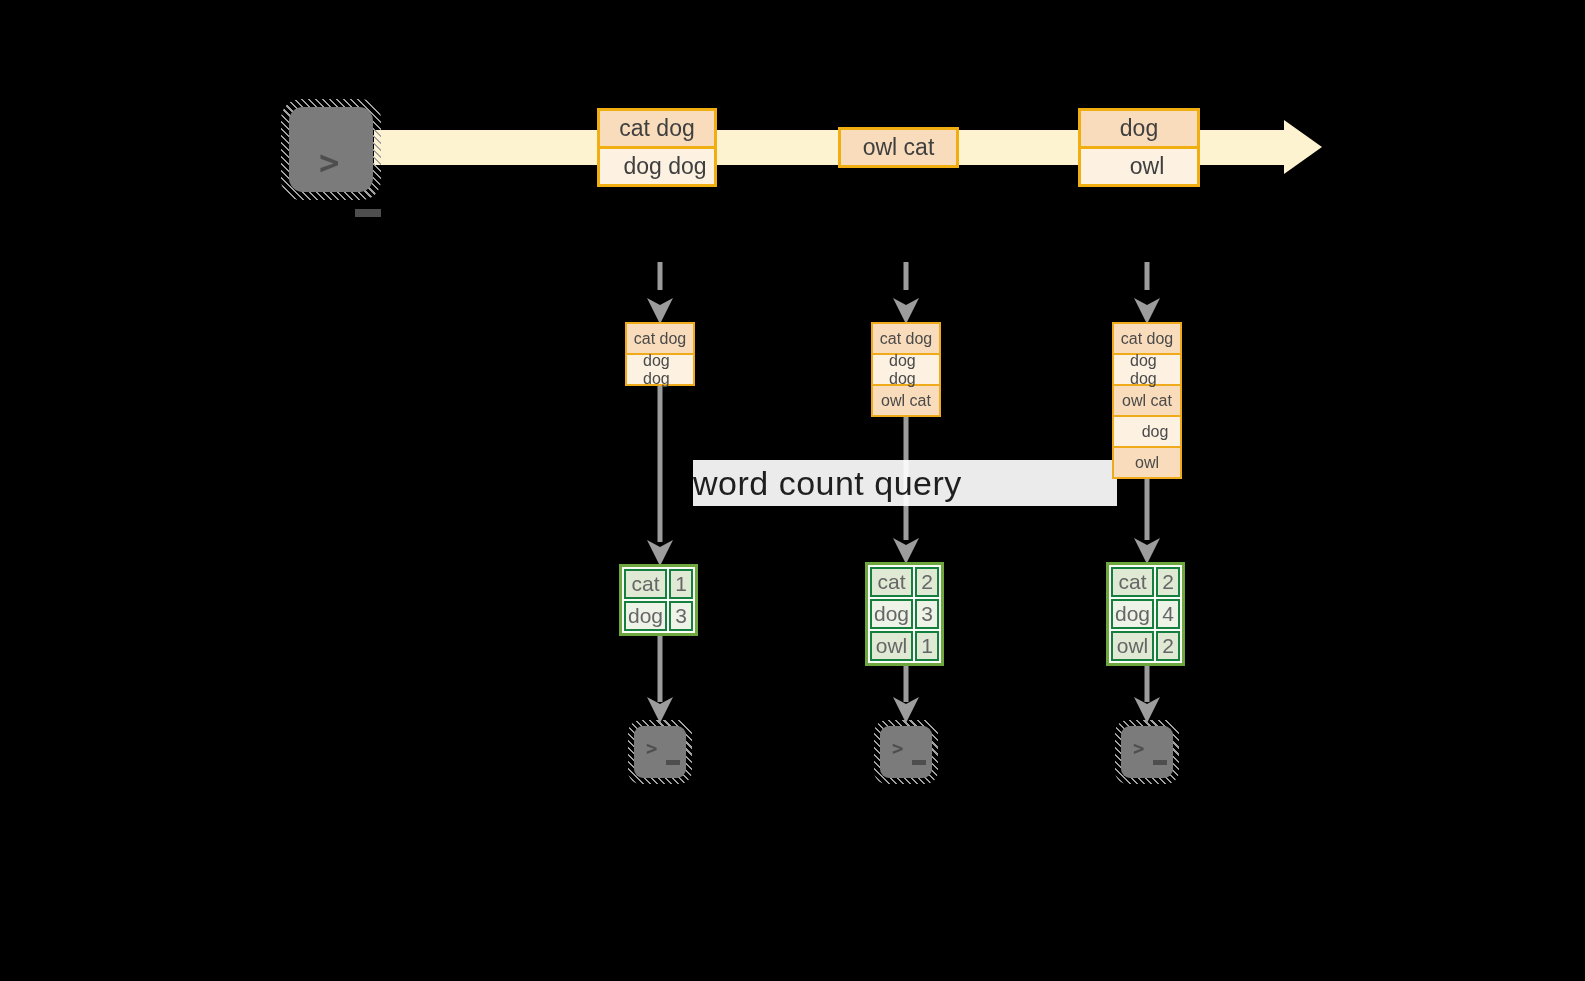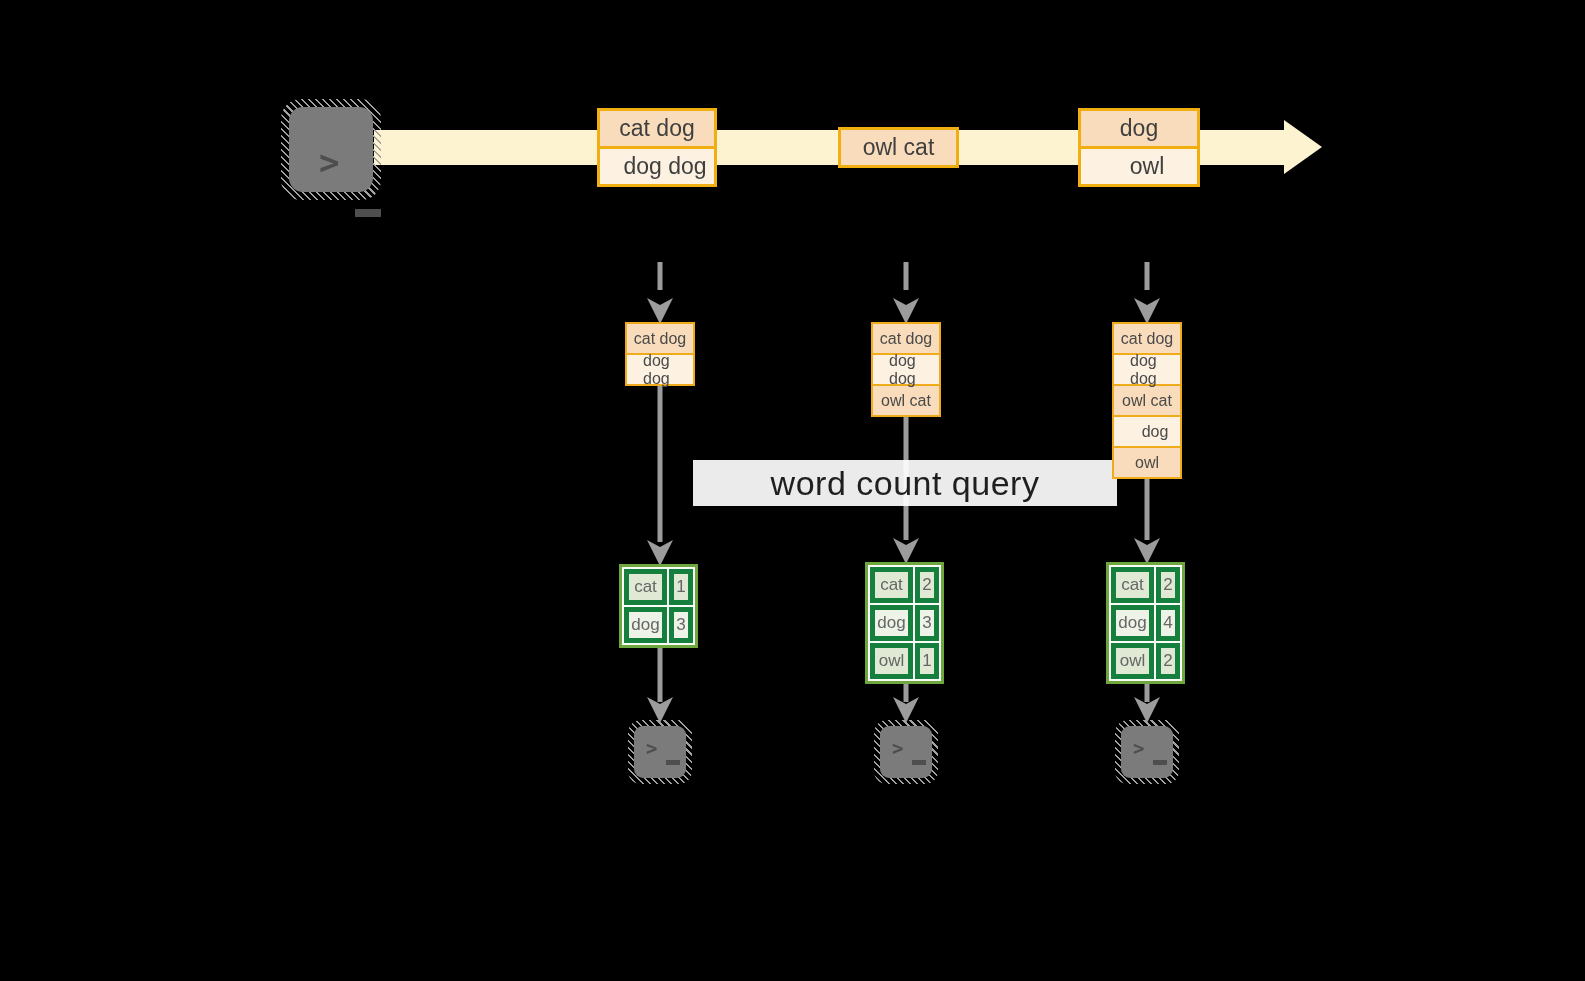--- a/index.html
+++ b/index.html
@@ -18,21 +18,21 @@
     border-left: 38px solid #fdf3d0;
   }
 
   
   #connectors { left: 0; top: 0; z-index: 2; }
 
   
   #banner {
     left: 693px; top: 460px; width: 424px; height: 46px;
     background: rgba(255,255,255,0.92); z-index: 3;
-    display: flex; align-items: center; justify-content: center;
+    display: flex; align-items: center; 
     font-size: 34px; font-weight: 300; color: #1f1f1f; letter-spacing: 0.5px;
   }
 
   
   .msgbox { border: 3px solid #f0ae10; z-index: 4; background: #f0ae10; }
   .msgrow {
     height: 35px; display: flex; align-items: center; justify-content: center;
     font-size: 23px; color: #3f3f3f;
   }
   .msgrow + .msgrow { border-top: 3px solid #f0ae10; }
@@ -48,21 +48,21 @@
   }
   .stackrow + .stackrow { margin-top: -2px; }
 
   
   .ctable {
     z-index: 4; border: 3px solid #6da73e; background: #fbfdf9;
     display: grid; grid-template-columns: 43px 24px; gap: 2px; padding: 2px;
   }
   .ccell {
     height: 26px; display: flex; align-items: center; justify-content: center;
-    font-size: 17px; color: #666; border: 5px solid #15803d;
+    font-size: 21px; color: #666; border: 2px solid #15803d;
   }
   .cg-a { background: #dfe9d3; }
   .cg-b { background: #eef3e7; }
 
   
   .term {
     z-index: 4; box-sizing: border-box;
     background: repeating-linear-gradient(45deg, #a2a2a2 0px, #a2a2a2 1.5px, transparent 1.5px, transparent 5px);
   }
   .term-body { position: absolute; background: #7b7b7b; }

